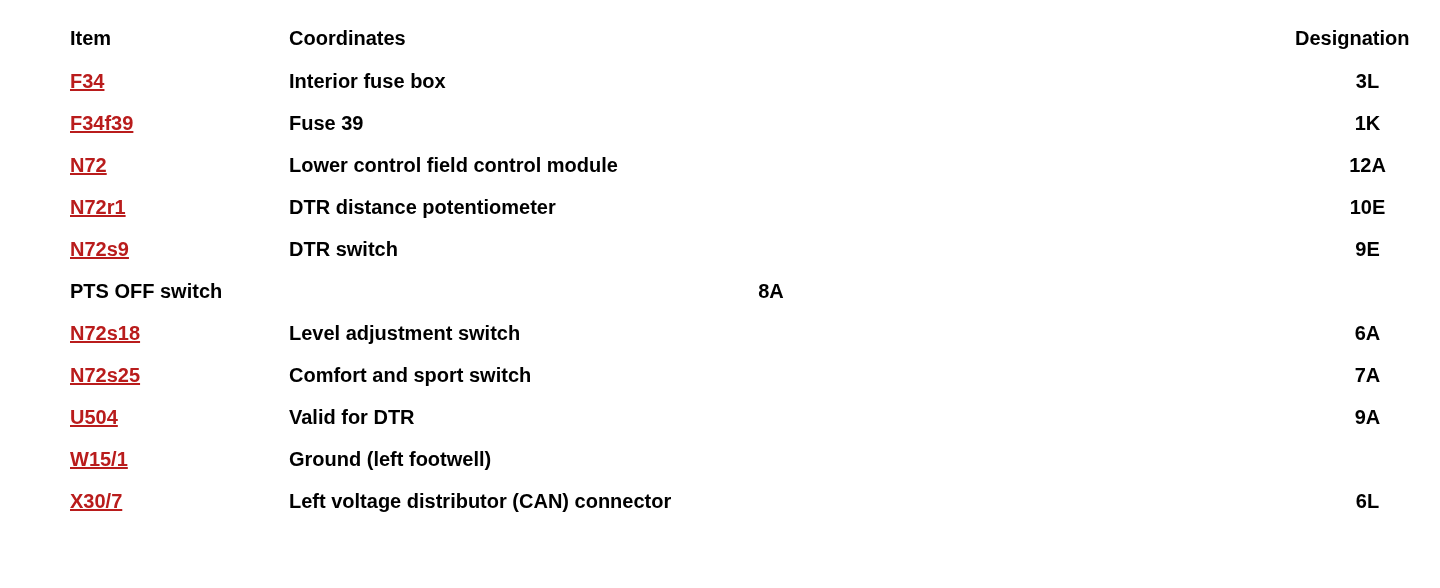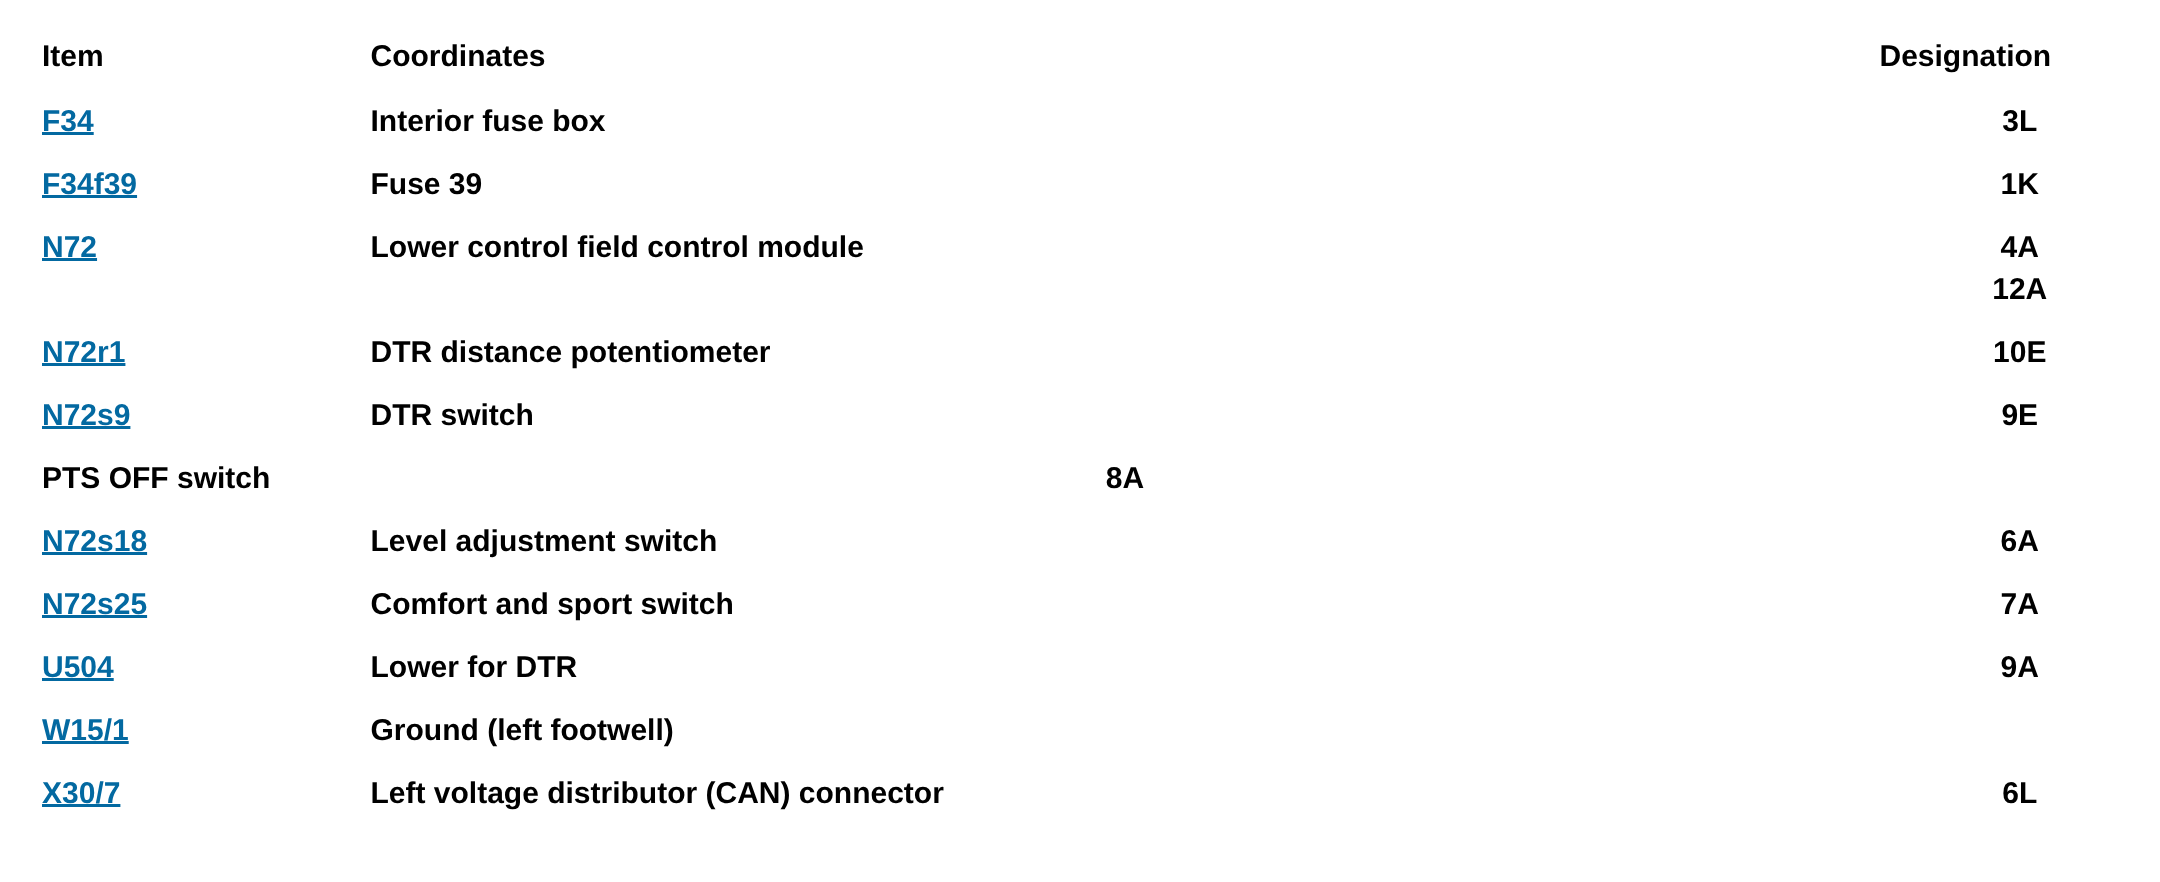--- a/index.html
+++ b/index.html
@@ -24,23 +24,24 @@
     display: grid;
     grid-template-columns: 219px 1006px 1fr;
     align-items: start;
     margin-bottom: 14px;
   }
   .row.header {
     margin-bottom: 15px;
   }
   .cell {
     white-space: nowrap;
+    margin-left: 42px;
   }
   .item-link {
-    color: #0369a1;
+    color: #b91c1c;
     text-decoration: underline;
     cursor: pointer;
   }
   .coord-line {
     white-space: nowrap;
     text-align: center;
   }
 </style>
 </head>
 <body>
@@ -71,21 +72,20 @@
           <div class="coord-line">1K</div>
         </div>
   </div>
 
   <div class="row">
     <div class="cell">
       <a class="item-link">N72</a>
     </div>
     <div class="cell">Lower control field control module</div>
     <div class="cell">
-          <div class="coord-line">4A</div>
           <div class="coord-line">12A</div>
         </div>
   </div>
 
   <div class="row">
     <div class="cell">
       <a class="item-link">N72r1</a>
     </div>
     <div class="cell">DTR distance potentiometer</div>
     <div class="cell">
@@ -127,21 +127,21 @@
     <div class="cell">Comfort and sport switch</div>
     <div class="cell">
           <div class="coord-line">7A</div>
         </div>
   </div>
 
   <div class="row">
     <div class="cell">
       <a class="item-link">U504</a>
     </div>
-    <div class="cell">Lower for DTR</div>
+    <div class="cell">Valid for DTR</div>
     <div class="cell">
           <div class="coord-line">9A</div>
         </div>
   </div>
 
   <div class="row">
     <div class="cell">
       <a class="item-link">W15/1</a>
     </div>
     <div class="cell">Ground (left footwell)</div>

